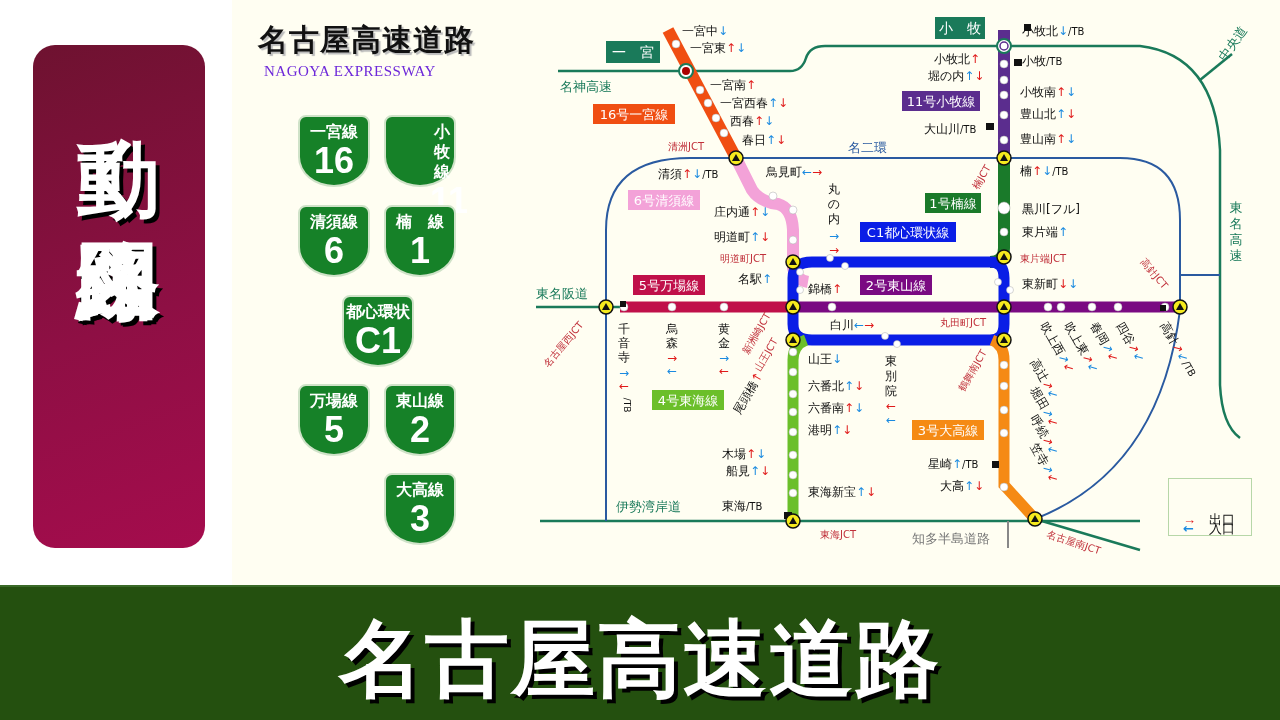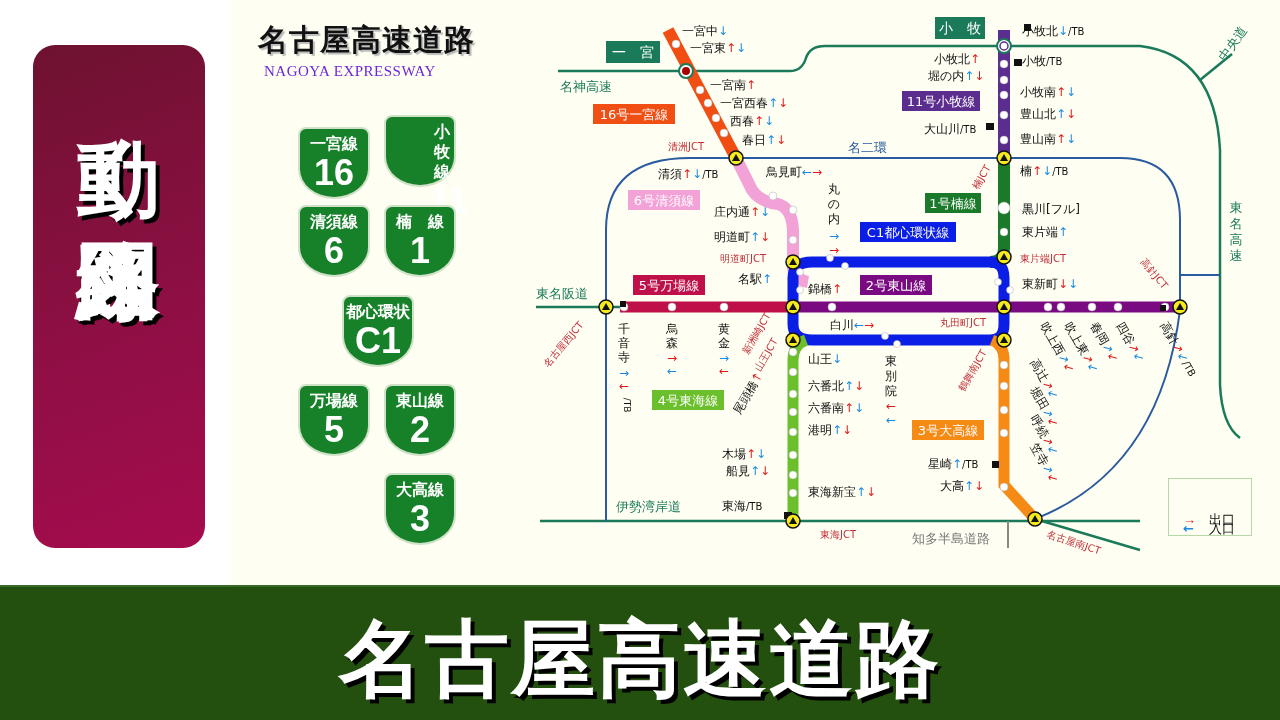--- a/index.html
+++ b/index.html
@@ -33,21 +33,21 @@
 
   <div class="left-white"></div>
 
   <div class="side-banner">
     <div class="vtext">動く路線図</div>
   </div>
 
   <div class="map-title">名古屋高速道路</div>
   <div class="map-sub">NAGOYA EXPRESSWAY</div>
 
-  <div class="shield" style="left:298px;top:115px;margin-top:12px;">
+  <div class="shield" style="left:298px;top:115px;">
       <span class="nm">一宮線</span>
       <span class="no">16</span>
     </div>
   <div class="shield" style="left:384px;top:115px;padding-left:44px;">
       <span class="nm">小牧線</span>
       <span class="no">11</span>
     </div>
   <div class="shield" style="left:298px;top:205px;">
       <span class="nm">清須線</span>
       <span class="no">6</span>

